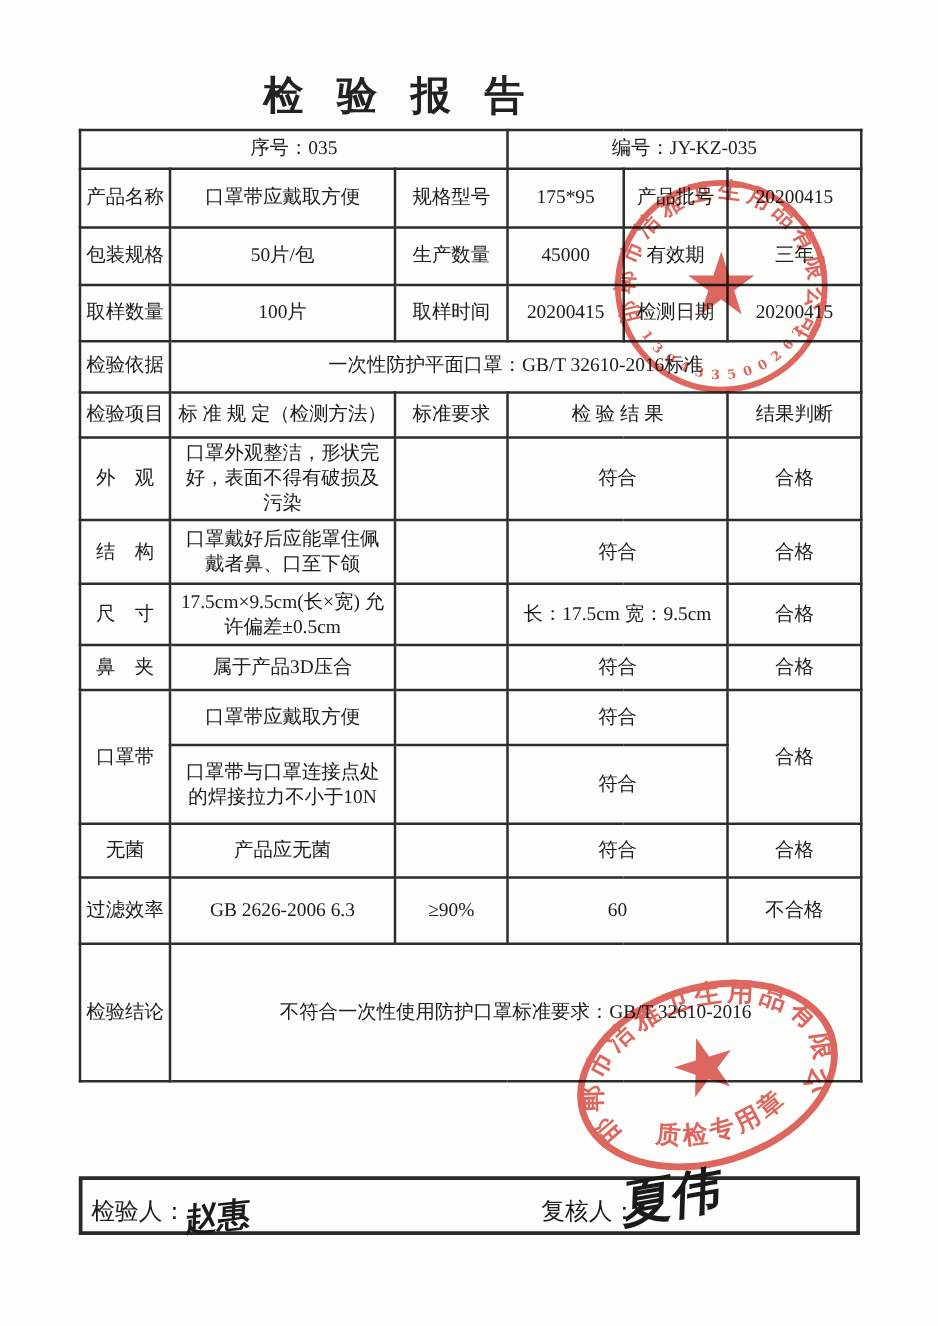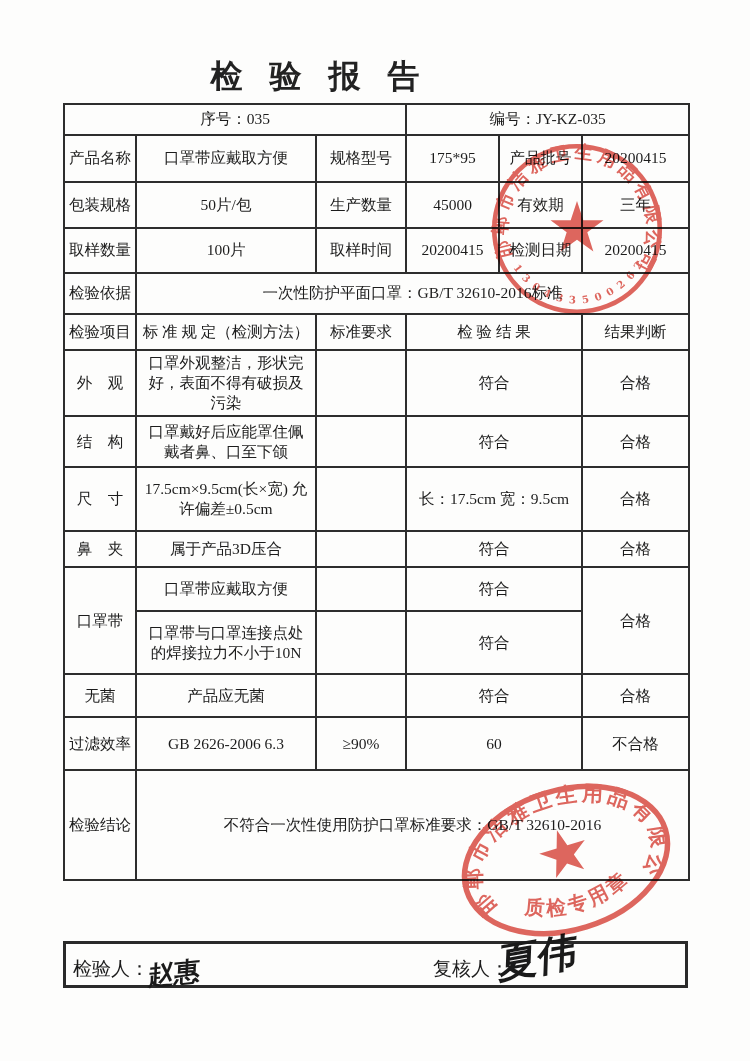--- a/index.html
+++ b/index.html
@@ -24,21 +24,21 @@
   table.doc td{
     border:2px solid #2d2d2d;
     text-align:center;vertical-align:middle;
     font-size:15.5px;padding:2px 4px;line-height:1.3;
     overflow:hidden;
   }
   td.idrow{text-align:left;padding-left:9px;font-size:16px;margin-left:24px;}
   td.std{font-size:14px;line-height:1.45;border-radius:17px;}
   td.small{font-size:14.5px;margin-top:36px;}
   .h35{height:31px}.h51{height:47px}.h50{height:46px}.h49{height:45px}
-  .h45{height:41px}.h40{height:36px}.h55{height:51px}.h54{height:64px}
+  .h45{height:41px}.h40{height:36px}.h55{height:51px}.h54{height:49px}
   .h48{height:44px}.h67{height:63px}.h47{height:43px}.h53{height:53px}
   .h147{height:110px}
   .sigrow{
     position:absolute;left:63px;top:941px;width:619px;height:41px;
     border:3px solid #2a2a2a;background:transparent;
   }
   .sig-label{position:absolute;font-size:19px;top:12px;}
   .sig-label.inspector{left:7px;}
   .sig-label.reviewer{left:367px;}
   .sig-name{

